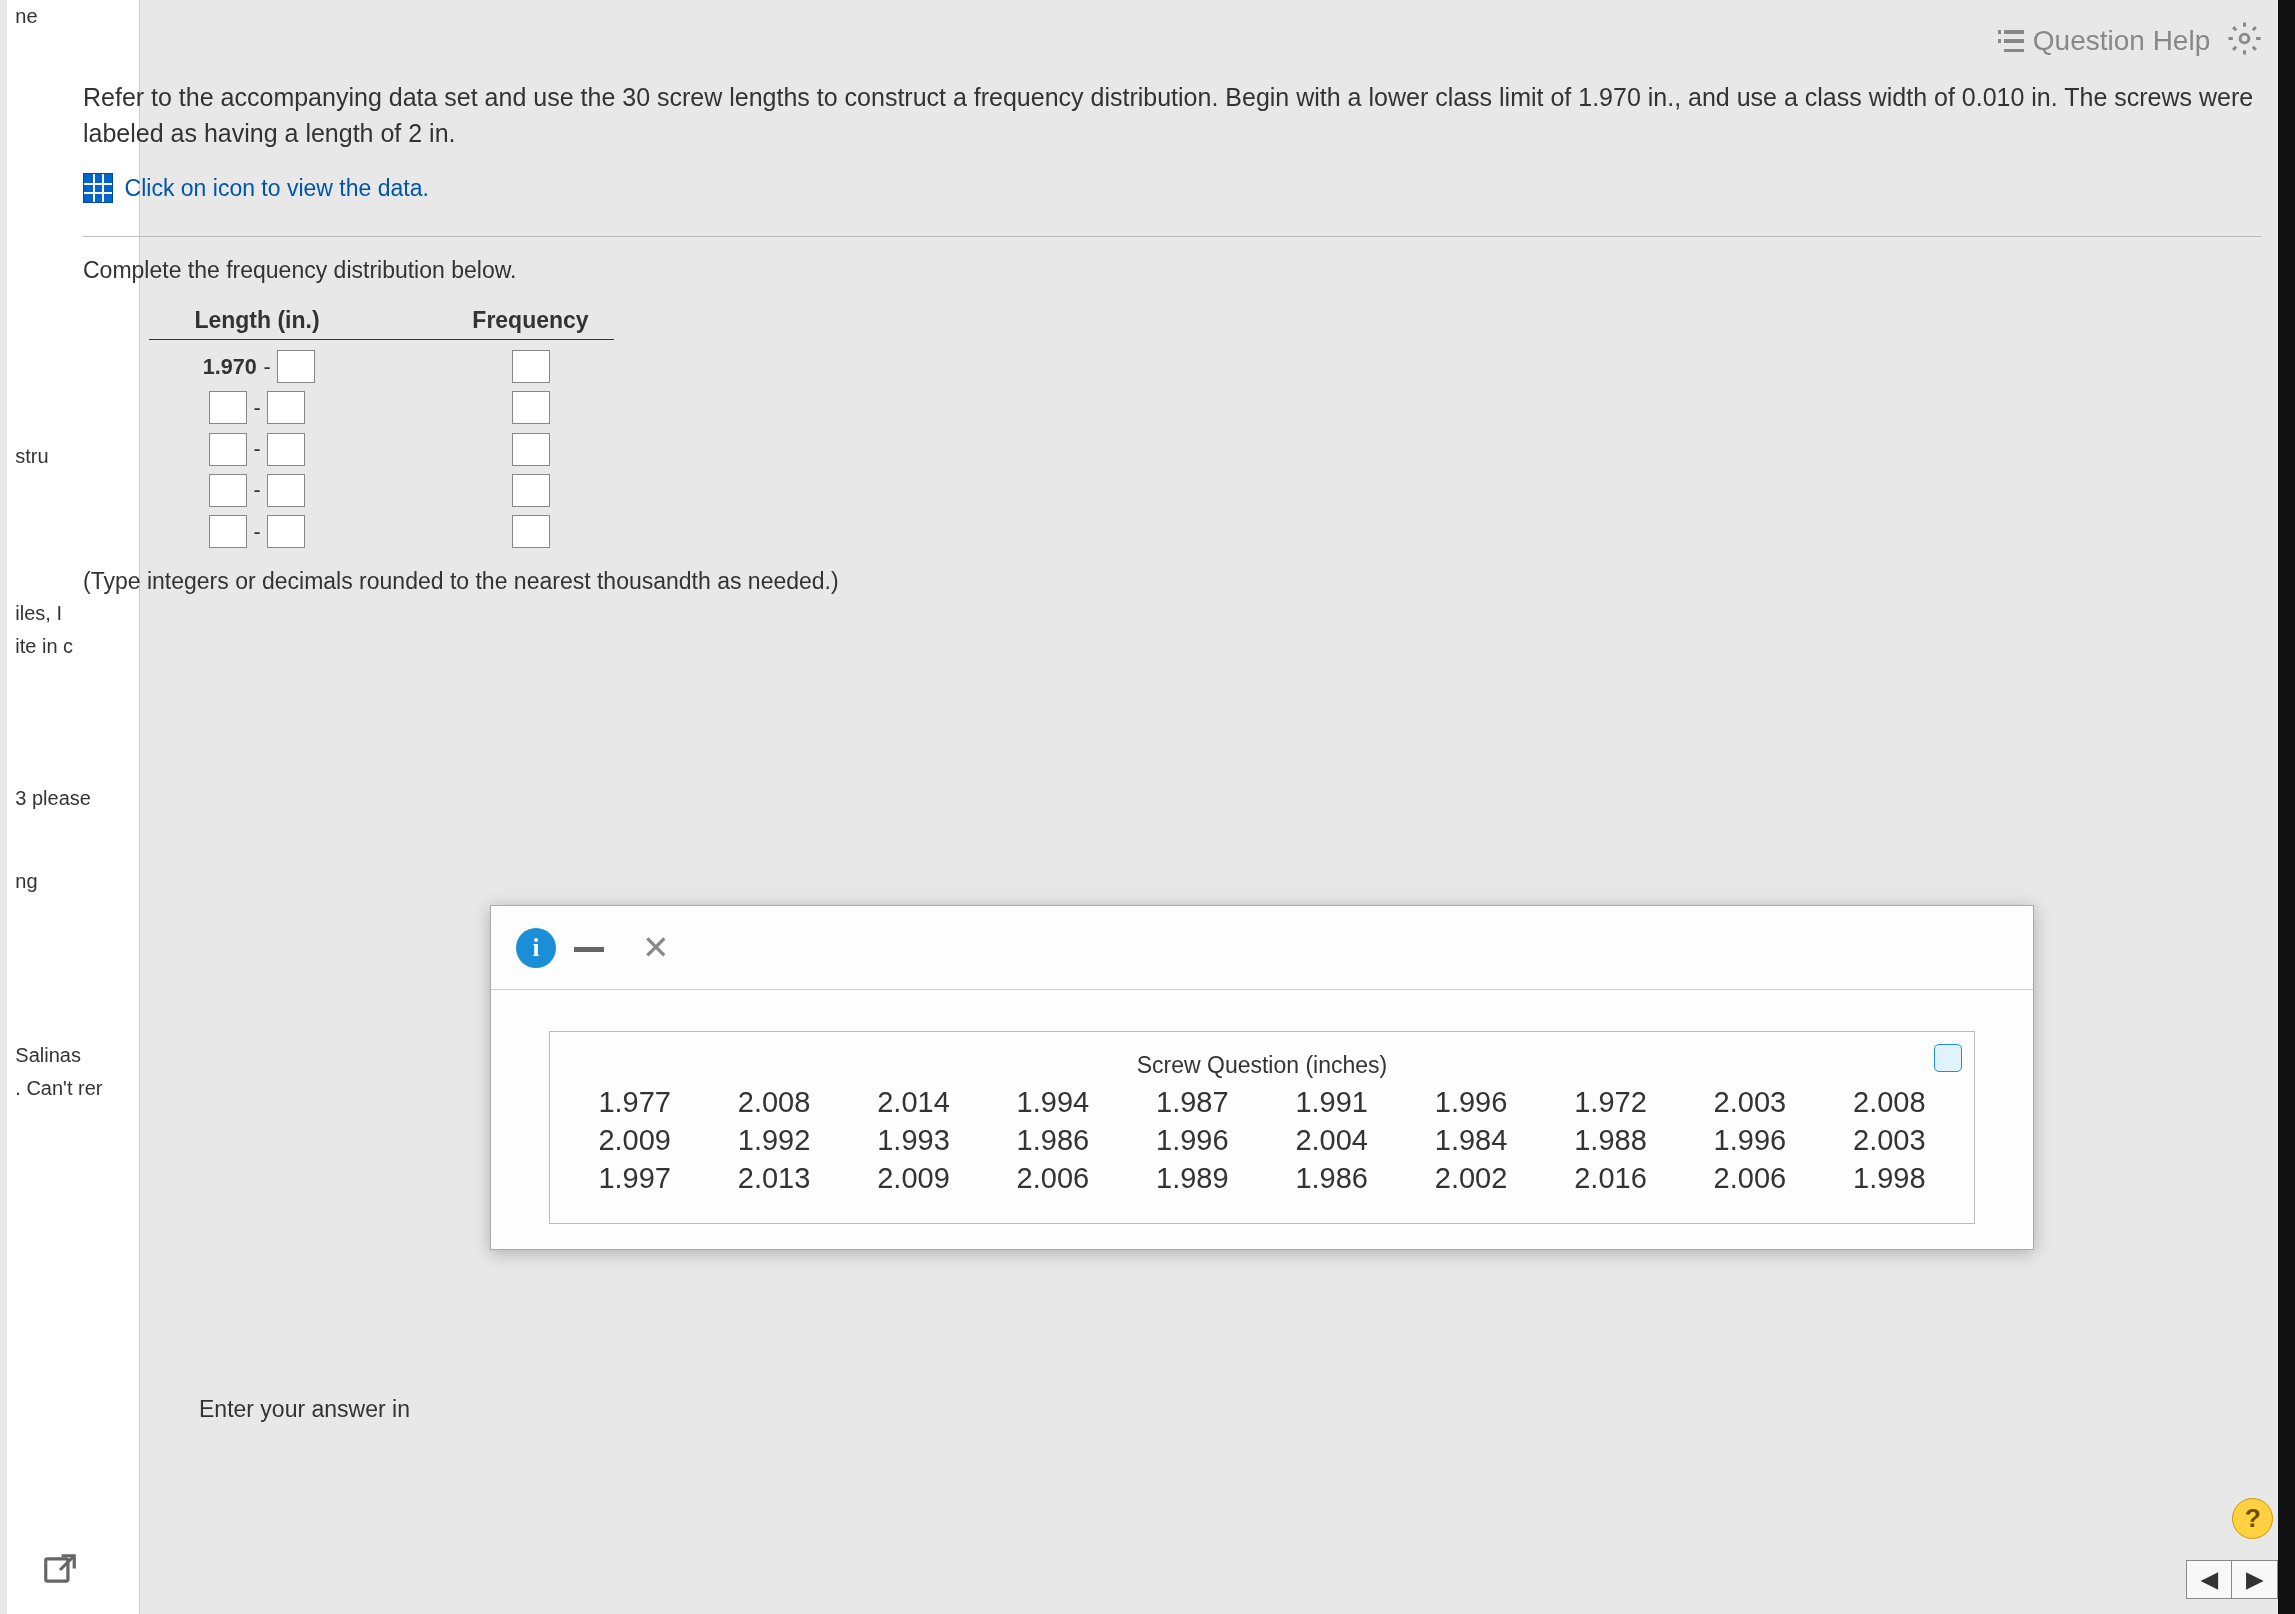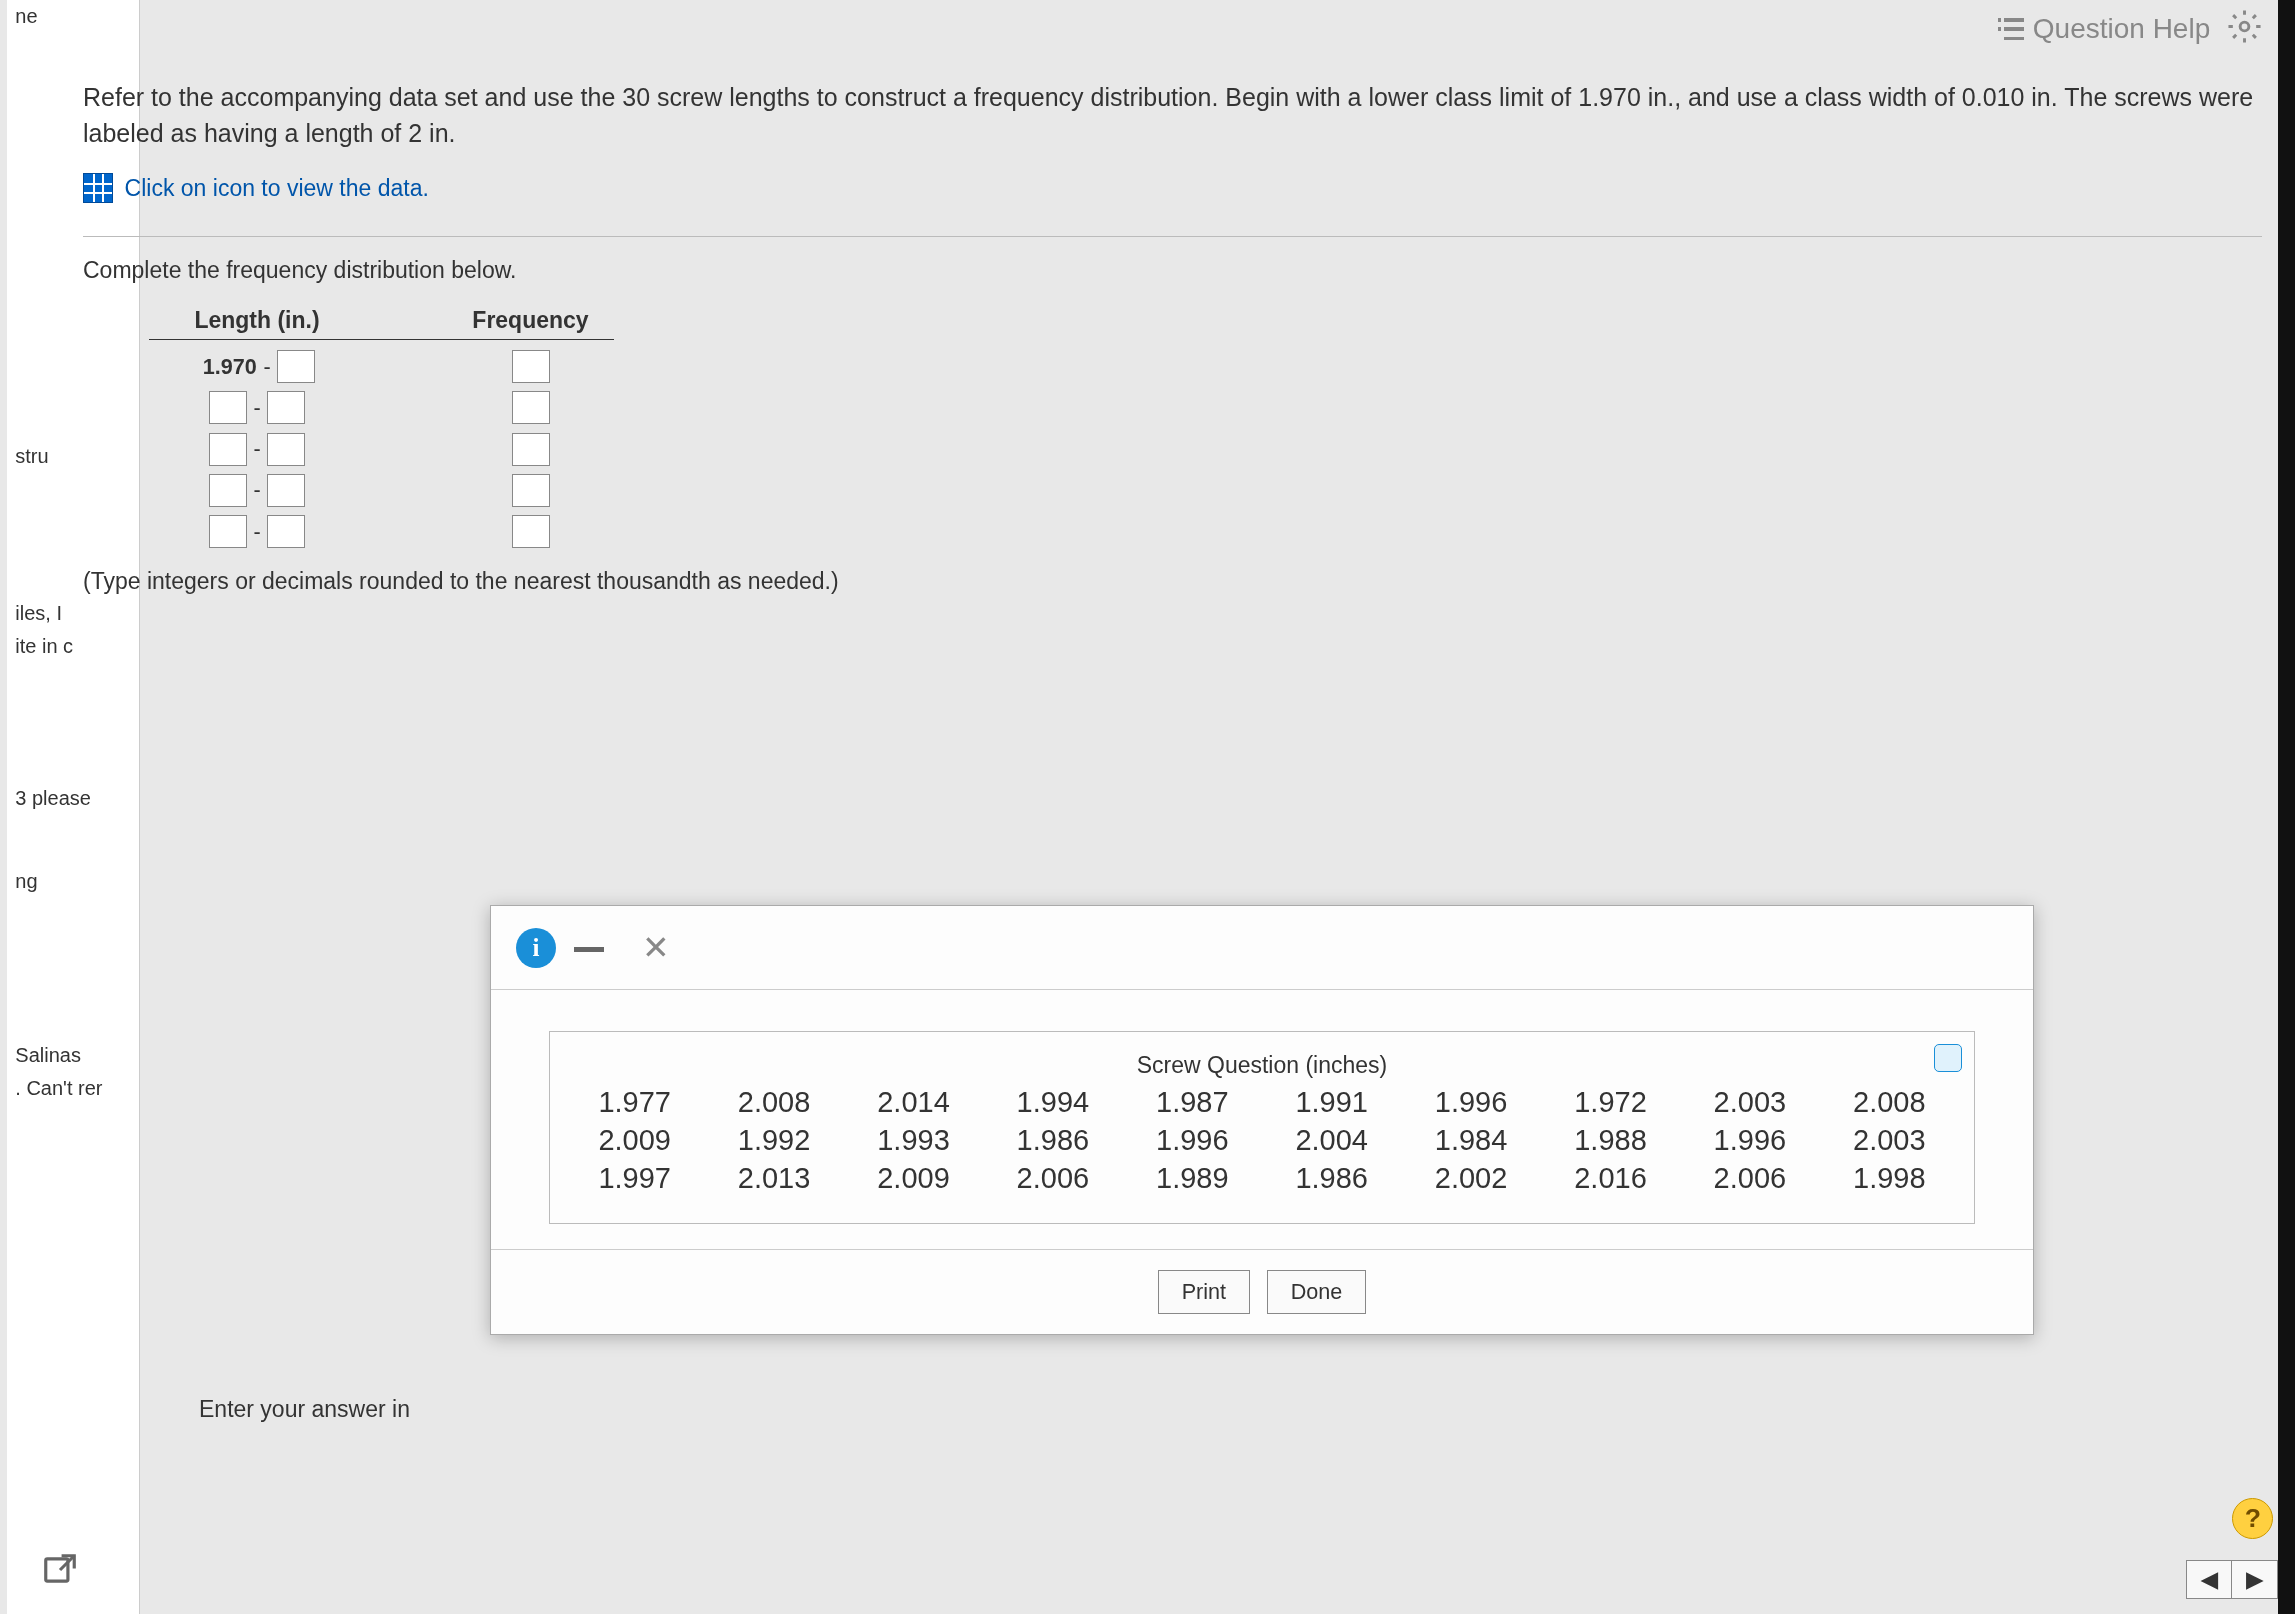--- a/index.html
+++ b/index.html
@@ -27,21 +27,21 @@
     padding: 5px 8.3px;
     color: #333;
     font-size: 20px;
     white-space: nowrap;
     overflow: hidden;
   }
 
   .top-bar {
     position: absolute;
     left: 0;
-    top: 0;
+    top: 12px;
     right: 16.6px;
     height: 58px;
     display: flex;
     justify-content: flex-end;
     align-items: center;
     gap: 16.6px;
     padding-right: 16.6px;
   }
   .question-help {
     display: flex;
@@ -464,24 +464,20 @@
           <div>2.006</div>
           <div>1.989</div>
           <div>1.986</div>
           <div>2.002</div>
           <div>2.016</div>
           <div>2.006</div>
           <div>1.998</div>
         </div>
     </div>
   </div>
-  <div class="modal-footer">
-    <span class="modal-btn">Print</span>
-    <span class="modal-btn">Done</span>
-  </div>
 </div>
 
 <div class="answer-entry">Enter your answer in</div>
 
 <div class="help-badge">?</div>
 
 <div class="nav-arrows">
   <div>◀</div>
   <div>▶</div>
 </div>

